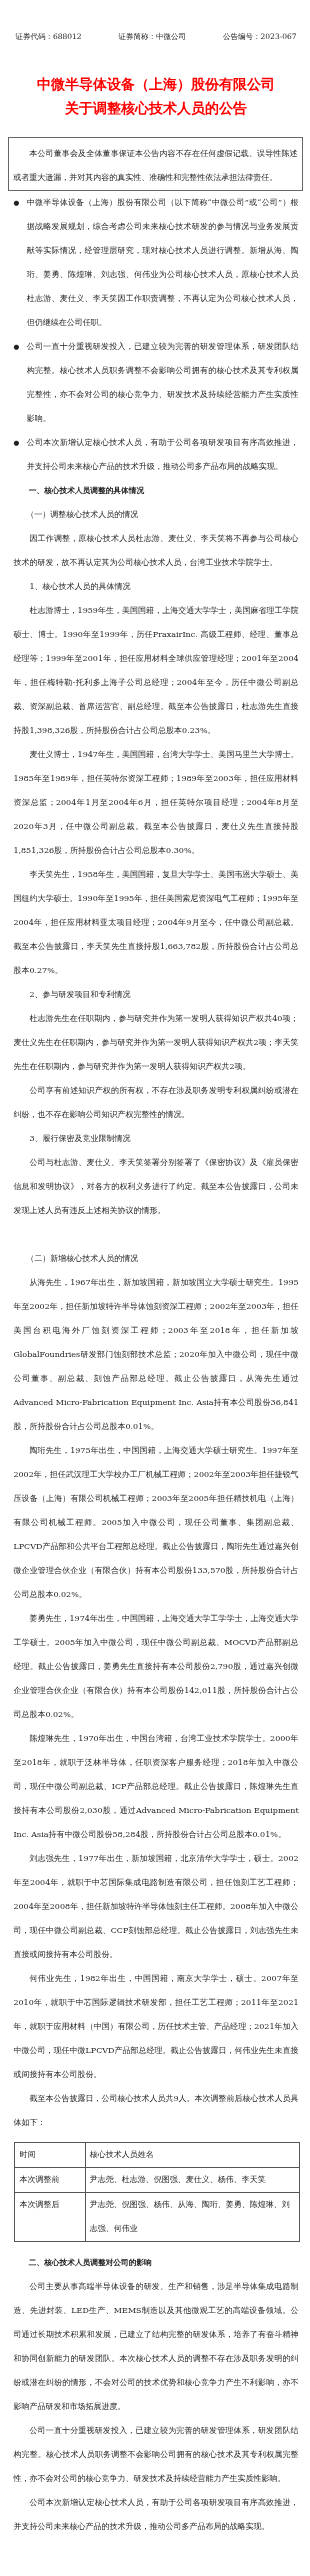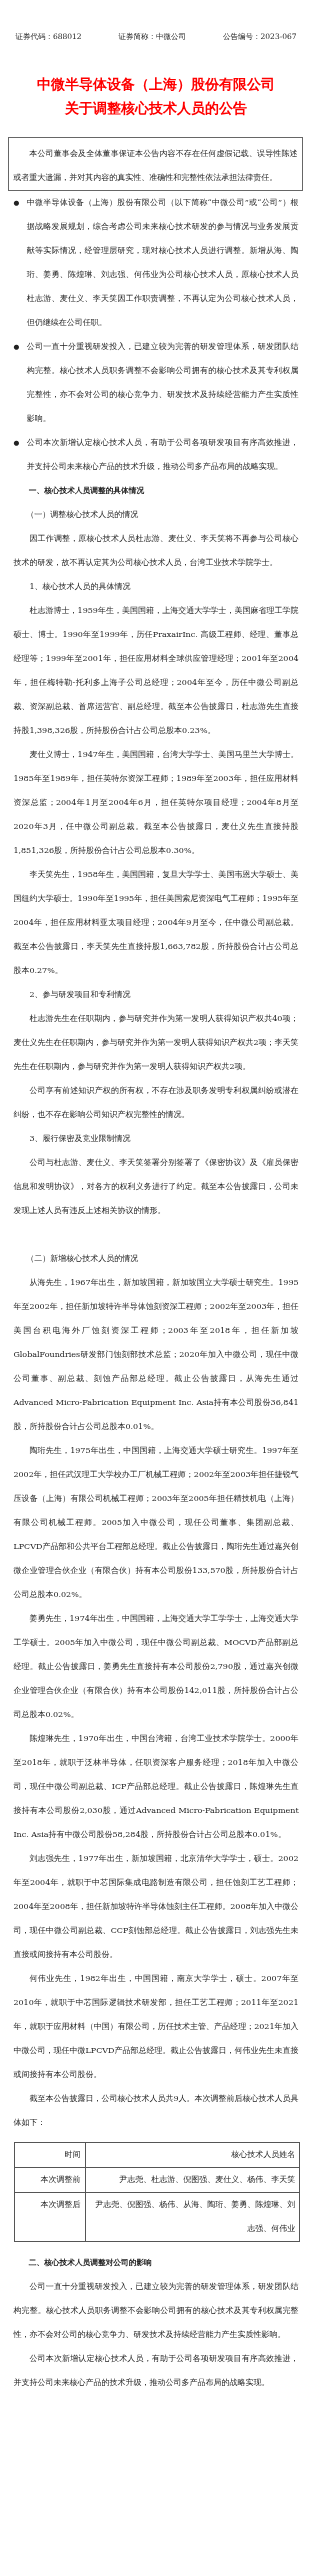--- a/index.html
+++ b/index.html
@@ -28,21 +28,20 @@
     font-family: "DejaVu Sans", "Liberation Sans", sans-serif; font-size: 7.7px; }
   .subheading { margin: 0; line-height: 24px; padding-left: 1.6em; }
   .numhead { margin: 0; line-height: 24px; padding-left: 2em; }
   .bullet { display: flex; margin: 0; }
   .bullet .dot { width: 2em; flex: 0 0 2em; line-height: 24px; font-size: 6.7px; padding-left: 0px; }
   .bullet .btxt { flex: 1; line-height: 24px; text-align: justify; }
   .gap { height: 24px; }
   table.core {
     border-collapse: collapse; width: 286px; margin: 7.2px 0 9.3px 1px;
     font-size: 8px;
-    text-align: right;
   }
   table.core td { border: 0.5px solid #555; padding: 0 4.1px; line-height: 24px; vertical-align: top; }
   table.core td.col1 { width: 61px; }
 </style>
 </head>
 <body>
 
 <div class="page">
 
   <div class="header-line">
@@ -110,17 +109,18 @@
       <td>尹志尧、杜志游、倪图强、麦仕义、杨伟、李天笑</td>
     </tr>
     <tr>
       <td class="col1">本次调整后</td>
       <td>尹志尧、倪图强、杨伟、从海、陶珩、姜勇、陈煌琳、刘志强、何伟业</td>
     </tr>
   </tbody>
     </table>
 
   <div class="heading">二、核心技术人员调整对公司的影响</div>
+  <p class="para">公司主要从事高端半导体设备的研发、生产和销售，涉足半导体集成电路制造、先进封装、LED生产、MEMS制造以及其他微观工艺的高端设备领域。公司通过长期技术积累和发展，已建立了结构完整的研发体系，培养了有奋斗精神和协同创新能力的研发团队。本次核心技术人员的调整不存在涉及职务发明的纠纷或潜在纠纷的情形，不会对公司的技术优势和核心竞争力产生不利影响，亦不影响产品研发和市场拓展进度。</p>
   <p class="para">公司一直十分重视研发投入，已建立较为完善的研发管理体系，研发团队结构完整。核心技术人员职务调整不会影响公司拥有的核心技术及其专利权属完整性，亦不会对公司的核心竞争力、研发技术及持续经营能力产生实质性影响。</p>
   <p class="para">公司本次新增认定核心技术人员，有助于公司各项研发项目有序高效推进，并支持公司未来核心产品的技术升级，推动公司多产品布局的战略实现。</p>
 
 </div>
 
 
 </body></html>

